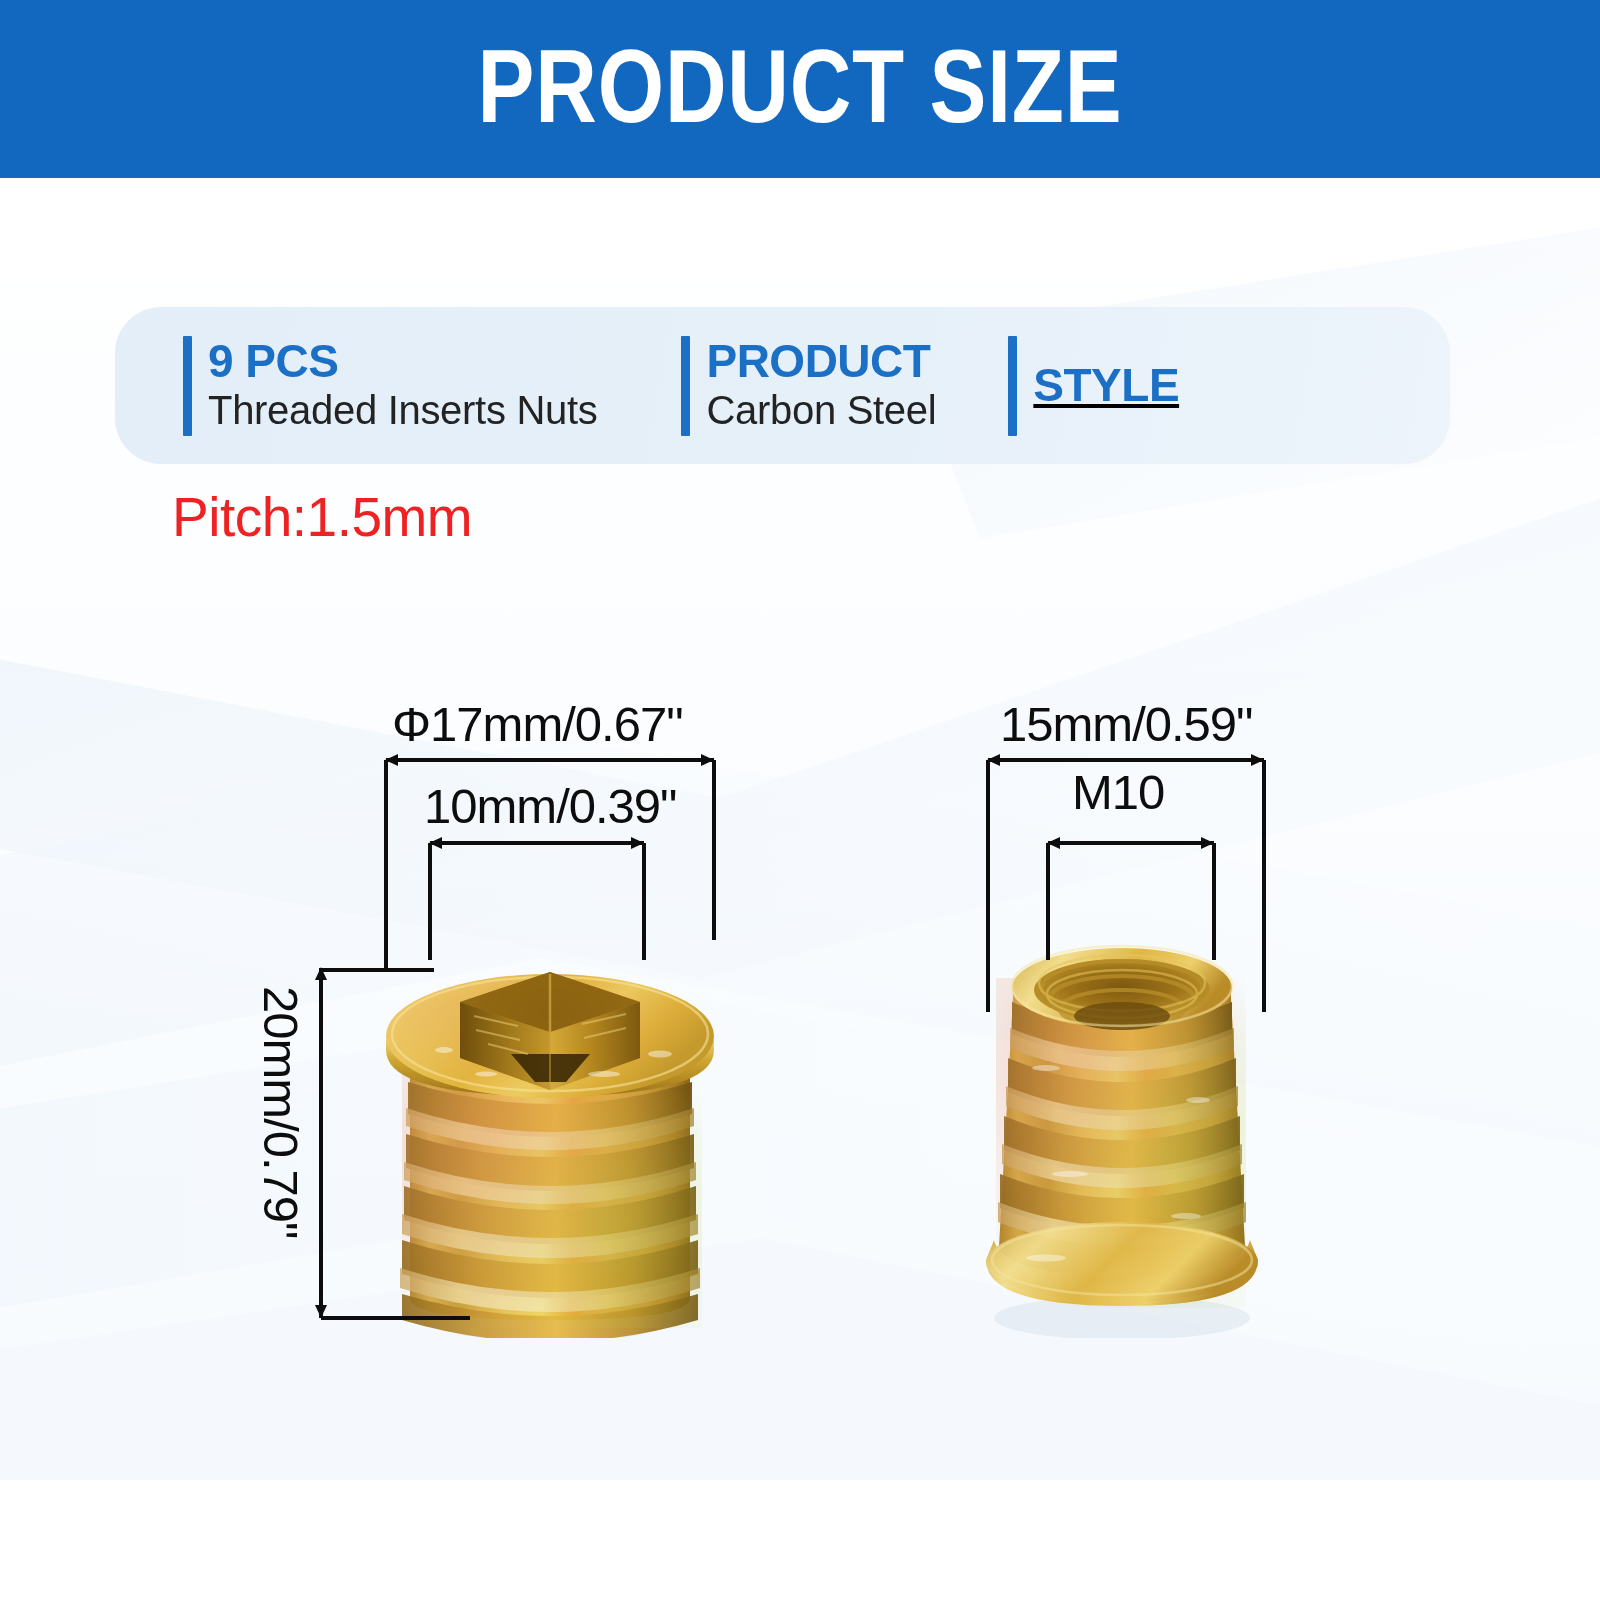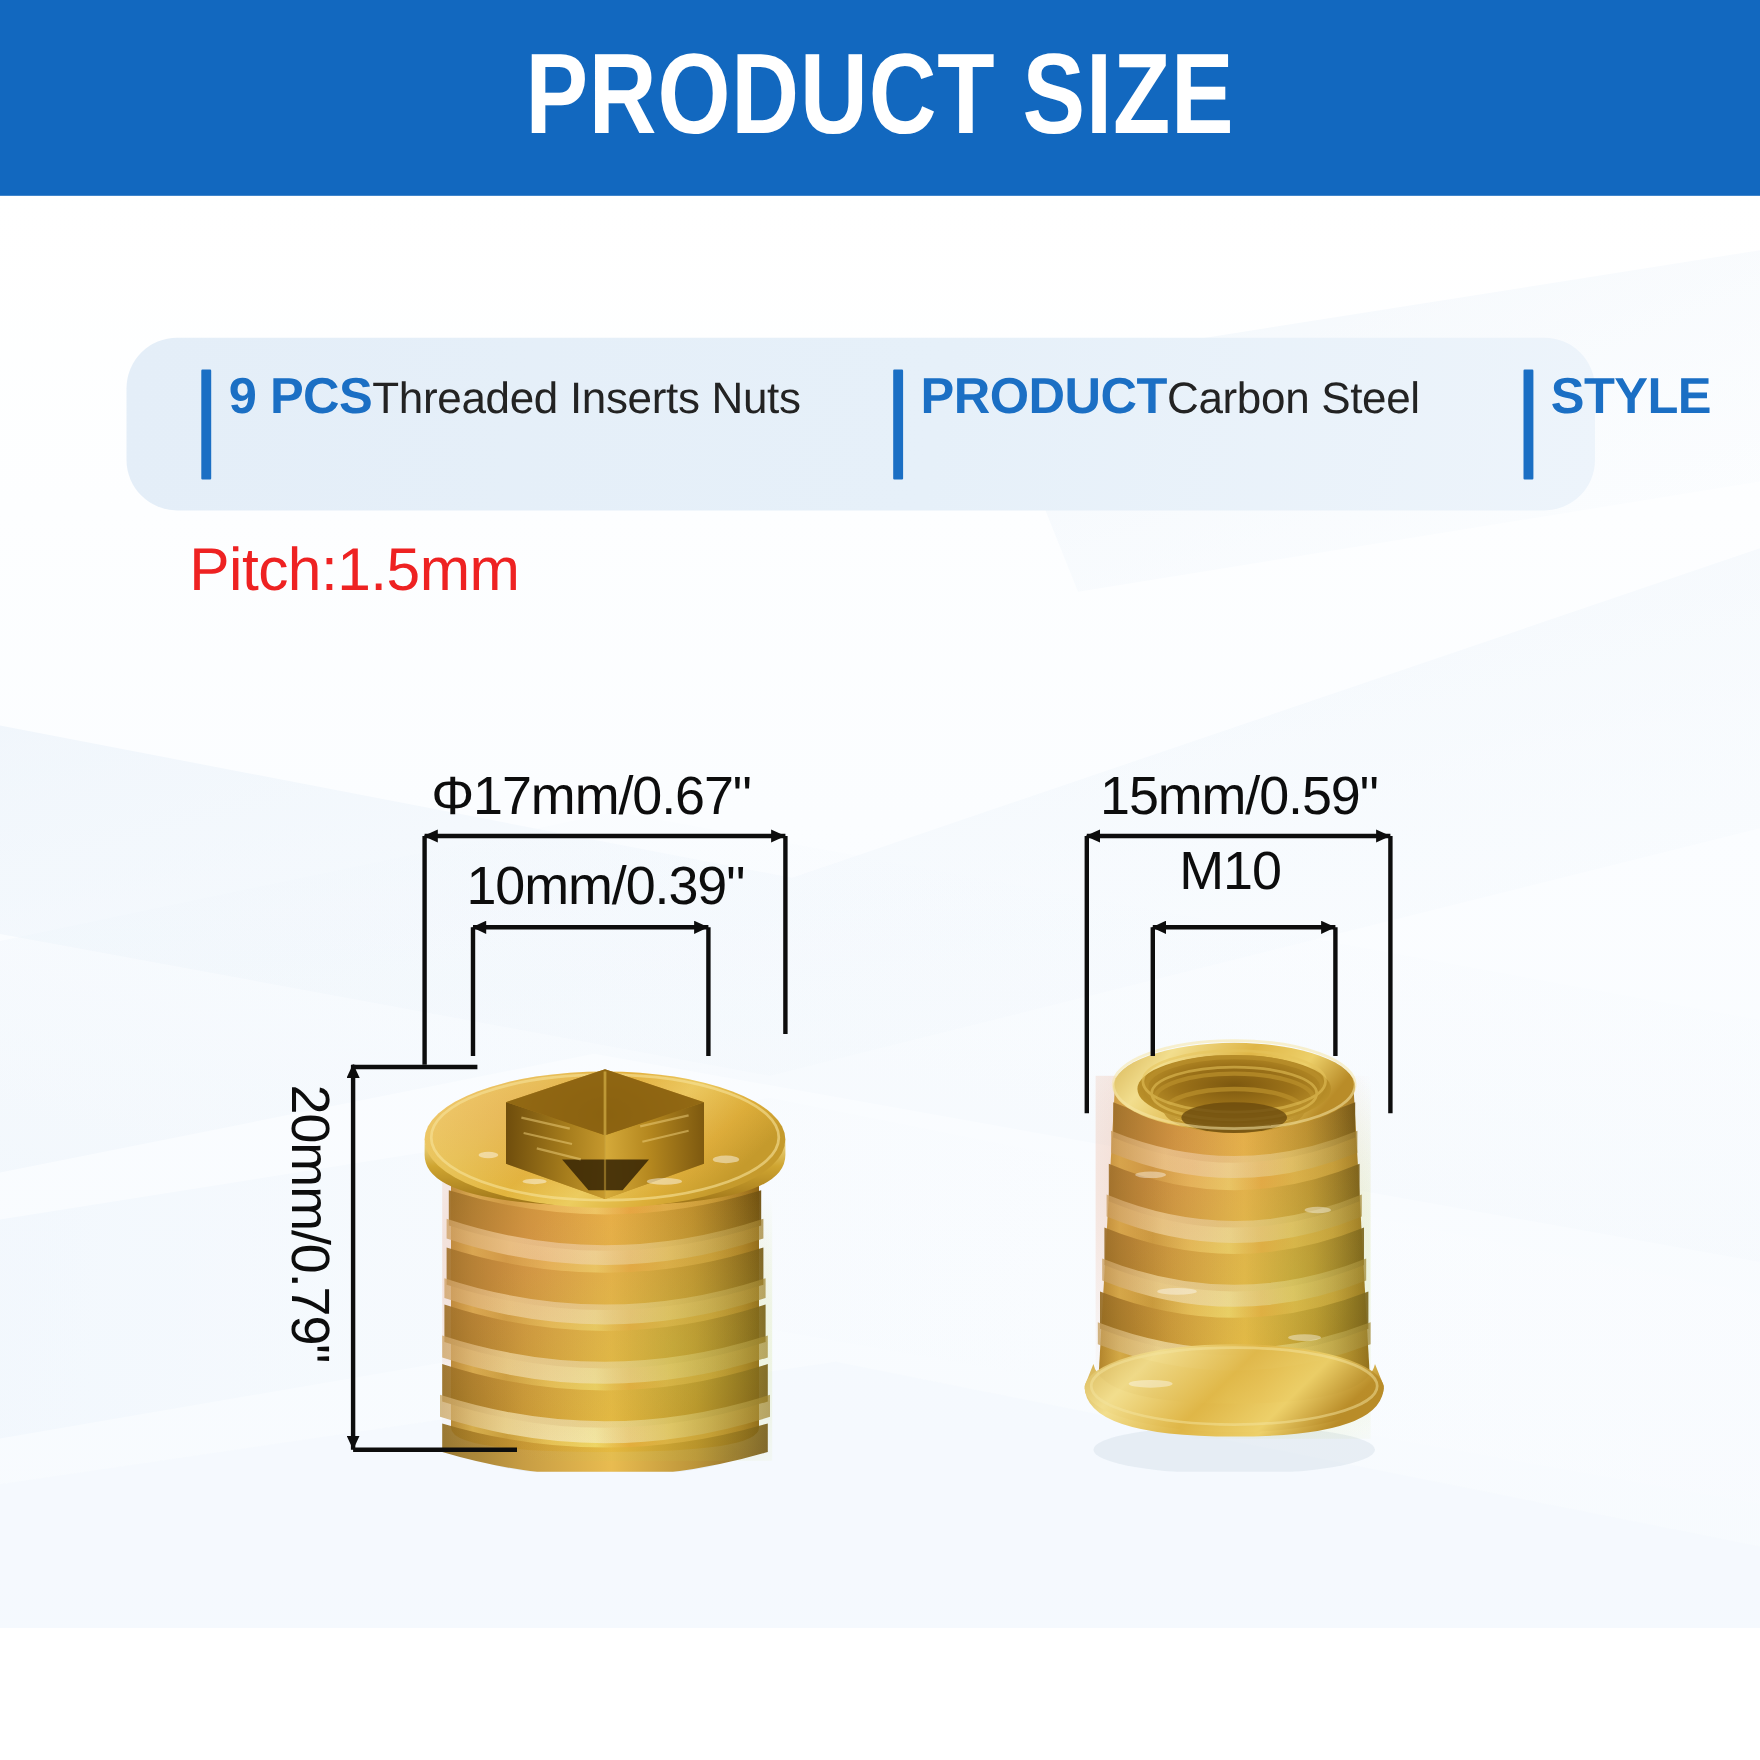--- a/index.html
+++ b/index.html
@@ -85,21 +85,21 @@
     height: 100px;
   }
   .spec-bar {
     width: 9px;
     background: #1b6fc4;
     flex: 0 0 9px;
     border-radius: 1px;
   }
   .spec-texts {
     display: flex;
-    flex-direction: row;
+    flex-direction: column;
     justify-content: center;
     padding-left: 16px;
   }
   .spec-title {
     color: #1b6fc4;
     font-weight: bold;
     font-size: 46px;
     line-height: 1.02;
     white-space: nowrap;
     letter-spacing: -0.5px;
@@ -107,21 +107,21 @@
   .spec-sub {
     color: #232323;
     font-size: 40px;
     line-height: 1.15;
     white-space: nowrap;
     margin-top: 3px;
     letter-spacing: -0.3px;
   }
   .spec-1 { margin-left: 68px; }
   .spec-2 { margin-left: 84px; }
-  .spec-3 { margin-left: 94px; }
+  .spec-3 { margin-left: 72px; text-decoration: underline; }
 
   
   .pitch {
     position: absolute;
     left: 172px;
     top: 485px;
     color: #ee2222;
     font-size: 55px;
     letter-spacing: -0.5px;
     white-space: nowrap;

